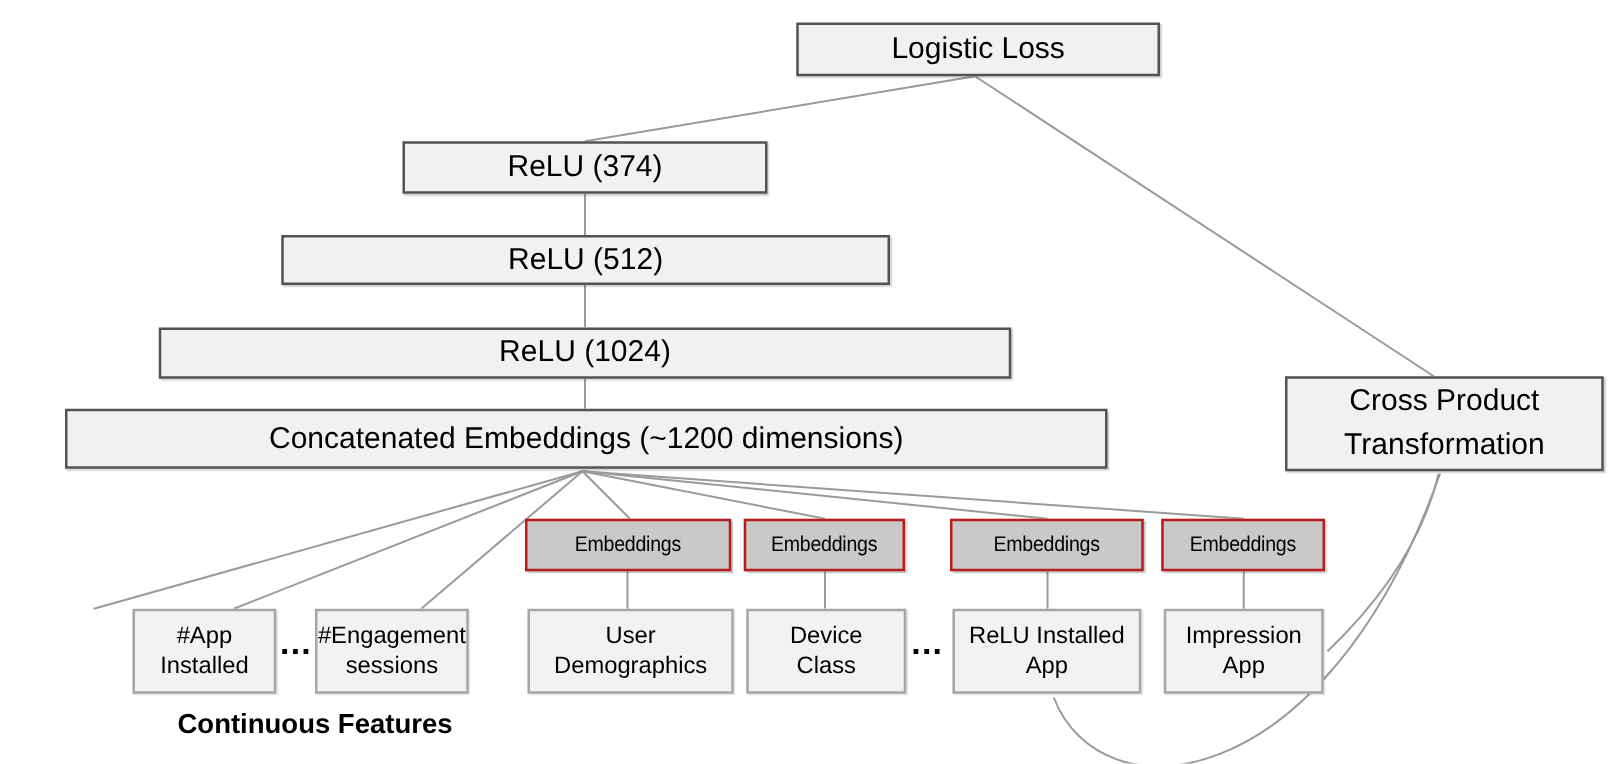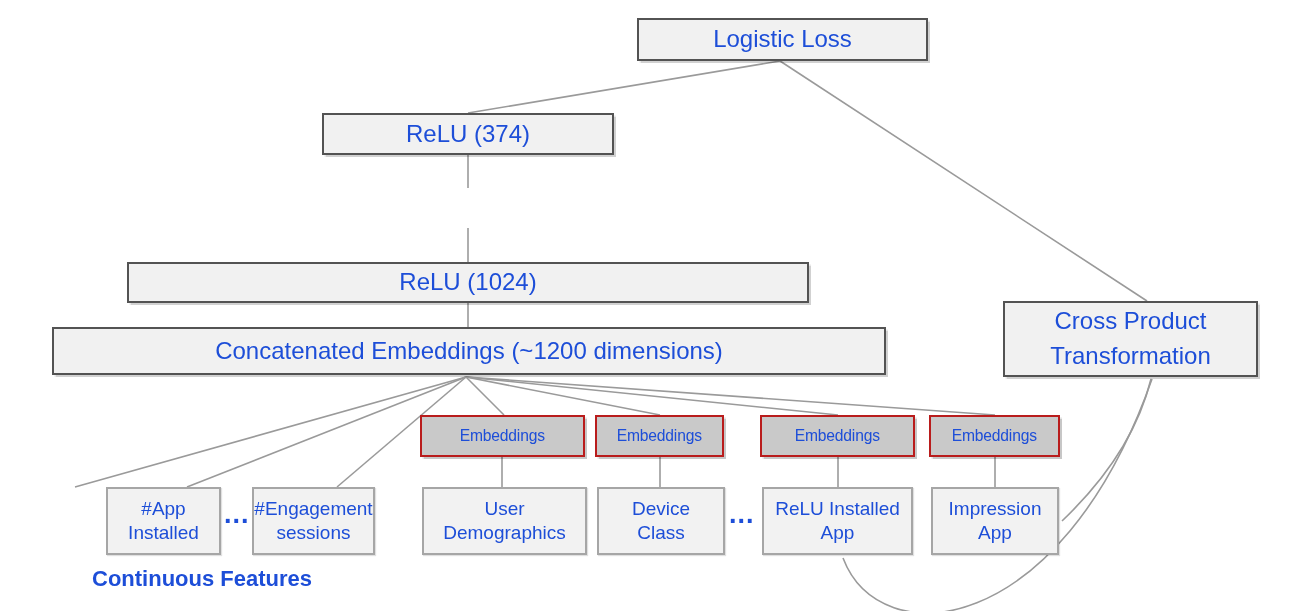--- a/index.html
+++ b/index.html
@@ -2,21 +2,21 @@
 <html><head>
 <meta charset="utf-8">
 <style>
   html, body { margin: 0; padding: 0; background: #ffffff; }
   .stage {
     position: relative;
     width: 1295px;
     height: 611px;
     background: #ffffff;
     font-family: "Liberation Sans", sans-serif;
-    color: #1d4ed8;
+    color: #000000;
     overflow: hidden;
   }
   svg.wires {
     position: absolute;
     left: 0; top: 0;
     width: 1295px; height: 611px;
     z-index: 1;
   }
   .node {
     position: absolute;
@@ -55,21 +55,21 @@
     font-weight: bold;
     font-size: 27px;
     letter-spacing: 1px;
     line-height: 1;
   }
   .group-label {
     position: absolute;
     z-index: 2;
     font-weight: bold;
     font-size: 22px;
-    text-align: left;
+    text-align: right;
   }
 </style>
 </head>
 <body>
 
 <div class="stage">
 
   <svg class="wires" viewBox="0 0 1295 611" xmlns="http://www.w3.org/2000/svg">
     <g stroke="#9a9a9a" stroke-width="1.6" fill="none">
 
@@ -99,30 +99,33 @@
   </svg>
 
   <div class="node box-main" style="left:637px;top:18px;width:291px;height:43px">
     <span>Logistic Loss</span>
   </div>
 
   <div class="node box-main" style="left:322px;top:113px;width:292px;height:42px">
     <span>ReLU (374)</span>
   </div>
 
+  <div class="node box-main" style="left:225px;top:188px;width:487px;height:40px">
+    <span>ReLU (512)</span>
+  </div>
 
   <div class="node box-main" style="left:127px;top:262px;width:682px;height:41px">
     <span>ReLU (1024)</span>
   </div>
 
   <div class="node box-main" style="left:52px;top:327px;width:834px;height:48px">
     <span>Concatenated Embeddings (~1200 dimensions)</span>
   </div>
 
-  <div class="node box-main" style="left:1003px;top:301px;width:255px;height:76px">
+  <div class="node box-main" style="left:1028px;top:301px;width:255px;height:76px">
     <span>Cross Product
 Transformation</span>
   </div>
 
   <div class="node box-emb" style="left:420px;top:415px;width:165px;height:42px">
     <span>Embeddings</span>
   </div>
   <div class="node box-emb" style="left:595px;top:415px;width:129px;height:42px">
     <span>Embeddings</span>
   </div>

